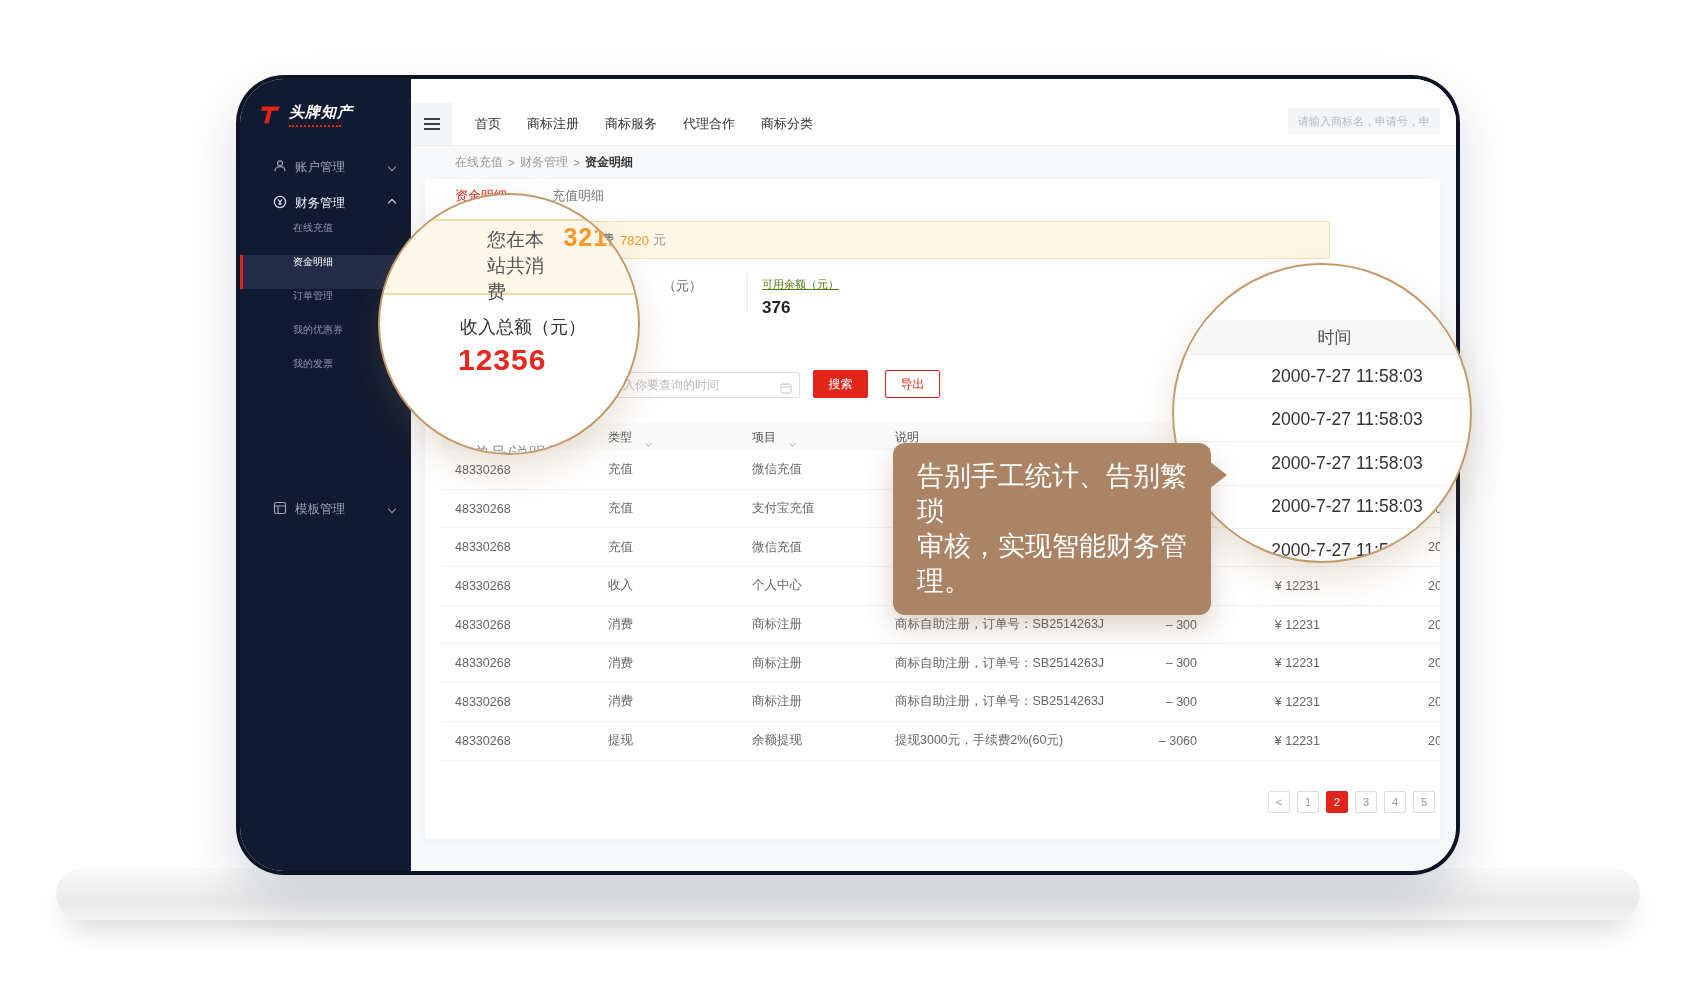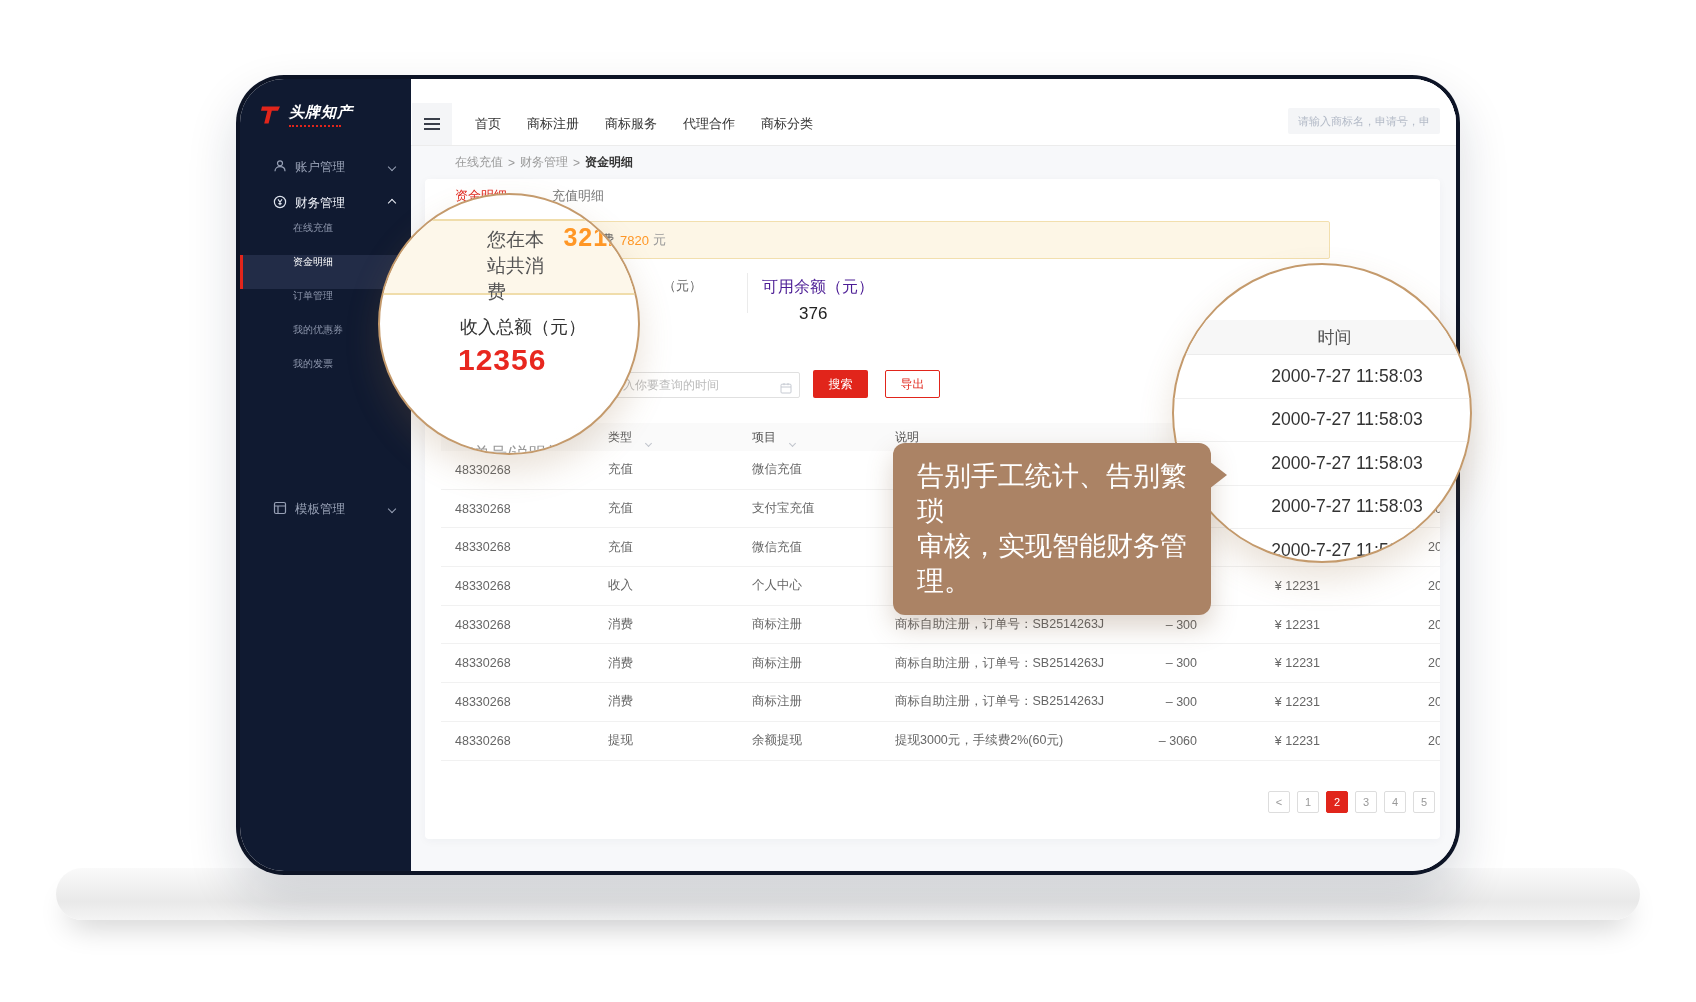--- a/index.html
+++ b/index.html
@@ -64,22 +64,22 @@
   .banner .amt { color:#ff9726; margin-left:6px; }
   .banner .unit { color:#999; margin-left:4px; }
 
   .stats { position:absolute; left:16px; top:90px; width:983px; height:70px; }
   .stat1 { position:absolute; left:14px; top:4px; }
   .stat1 .s-lbl { font-size:14px; color:#333; }
   .stat1 .s-val { font-size:22px; font-weight:bold; color:#e8271f; margin-top:8px; }
   .stat2-frag { position:absolute; left:222px; top:8px; font-size:13px; color:#666; }
   .stat-div { position:absolute; left:306px; top:4px; width:1px; height:40px; background:#ebebeb; }
   .stat3 { position:absolute; left:321px; top:8px; }
-  .stat3 .s-lbl { font-size:16px; color:#4c1d95; }
-  .stat3 .s-val { font-size:17px; font-weight:normal; color:#222; margin-top:6px;margin-left:37px; }
+  .stat3 .s-lbl { font-size:11px; color:#4d7c0f;text-decoration:underline; }
+  .stat3 .s-val { font-size:17px; font-weight:bold; color:#222; margin-top:6px; }
 
   .filter { position:absolute; left:0; top:180px; width:100%; height:60px; }
   .date-input { position:absolute; left:175px; top:13px; width:200px; height:26px; border:1px solid #e0e0e0; border-radius:2px; background:#fff; }
   .date-input input { width:176px; height:100%; border:0; outline:none; font-size:12px; color:#666; padding:0 10px; background:transparent; }
   .date-input input::placeholder { color:#bbb; }
   .cal { position:absolute; right:7px; top:7px; }
   .btn { position:absolute; top:11px; width:55px; height:28px; border-radius:2px; font-size:12px; display:flex; align-items:center; justify-content:center; cursor:pointer; }
   .btn-search { left:388px; background:#e1251b; color:#fff; }
   .btn-export { left:460px; background:#fff; color:#e1251b; border:1px solid #e1251b; }
 

